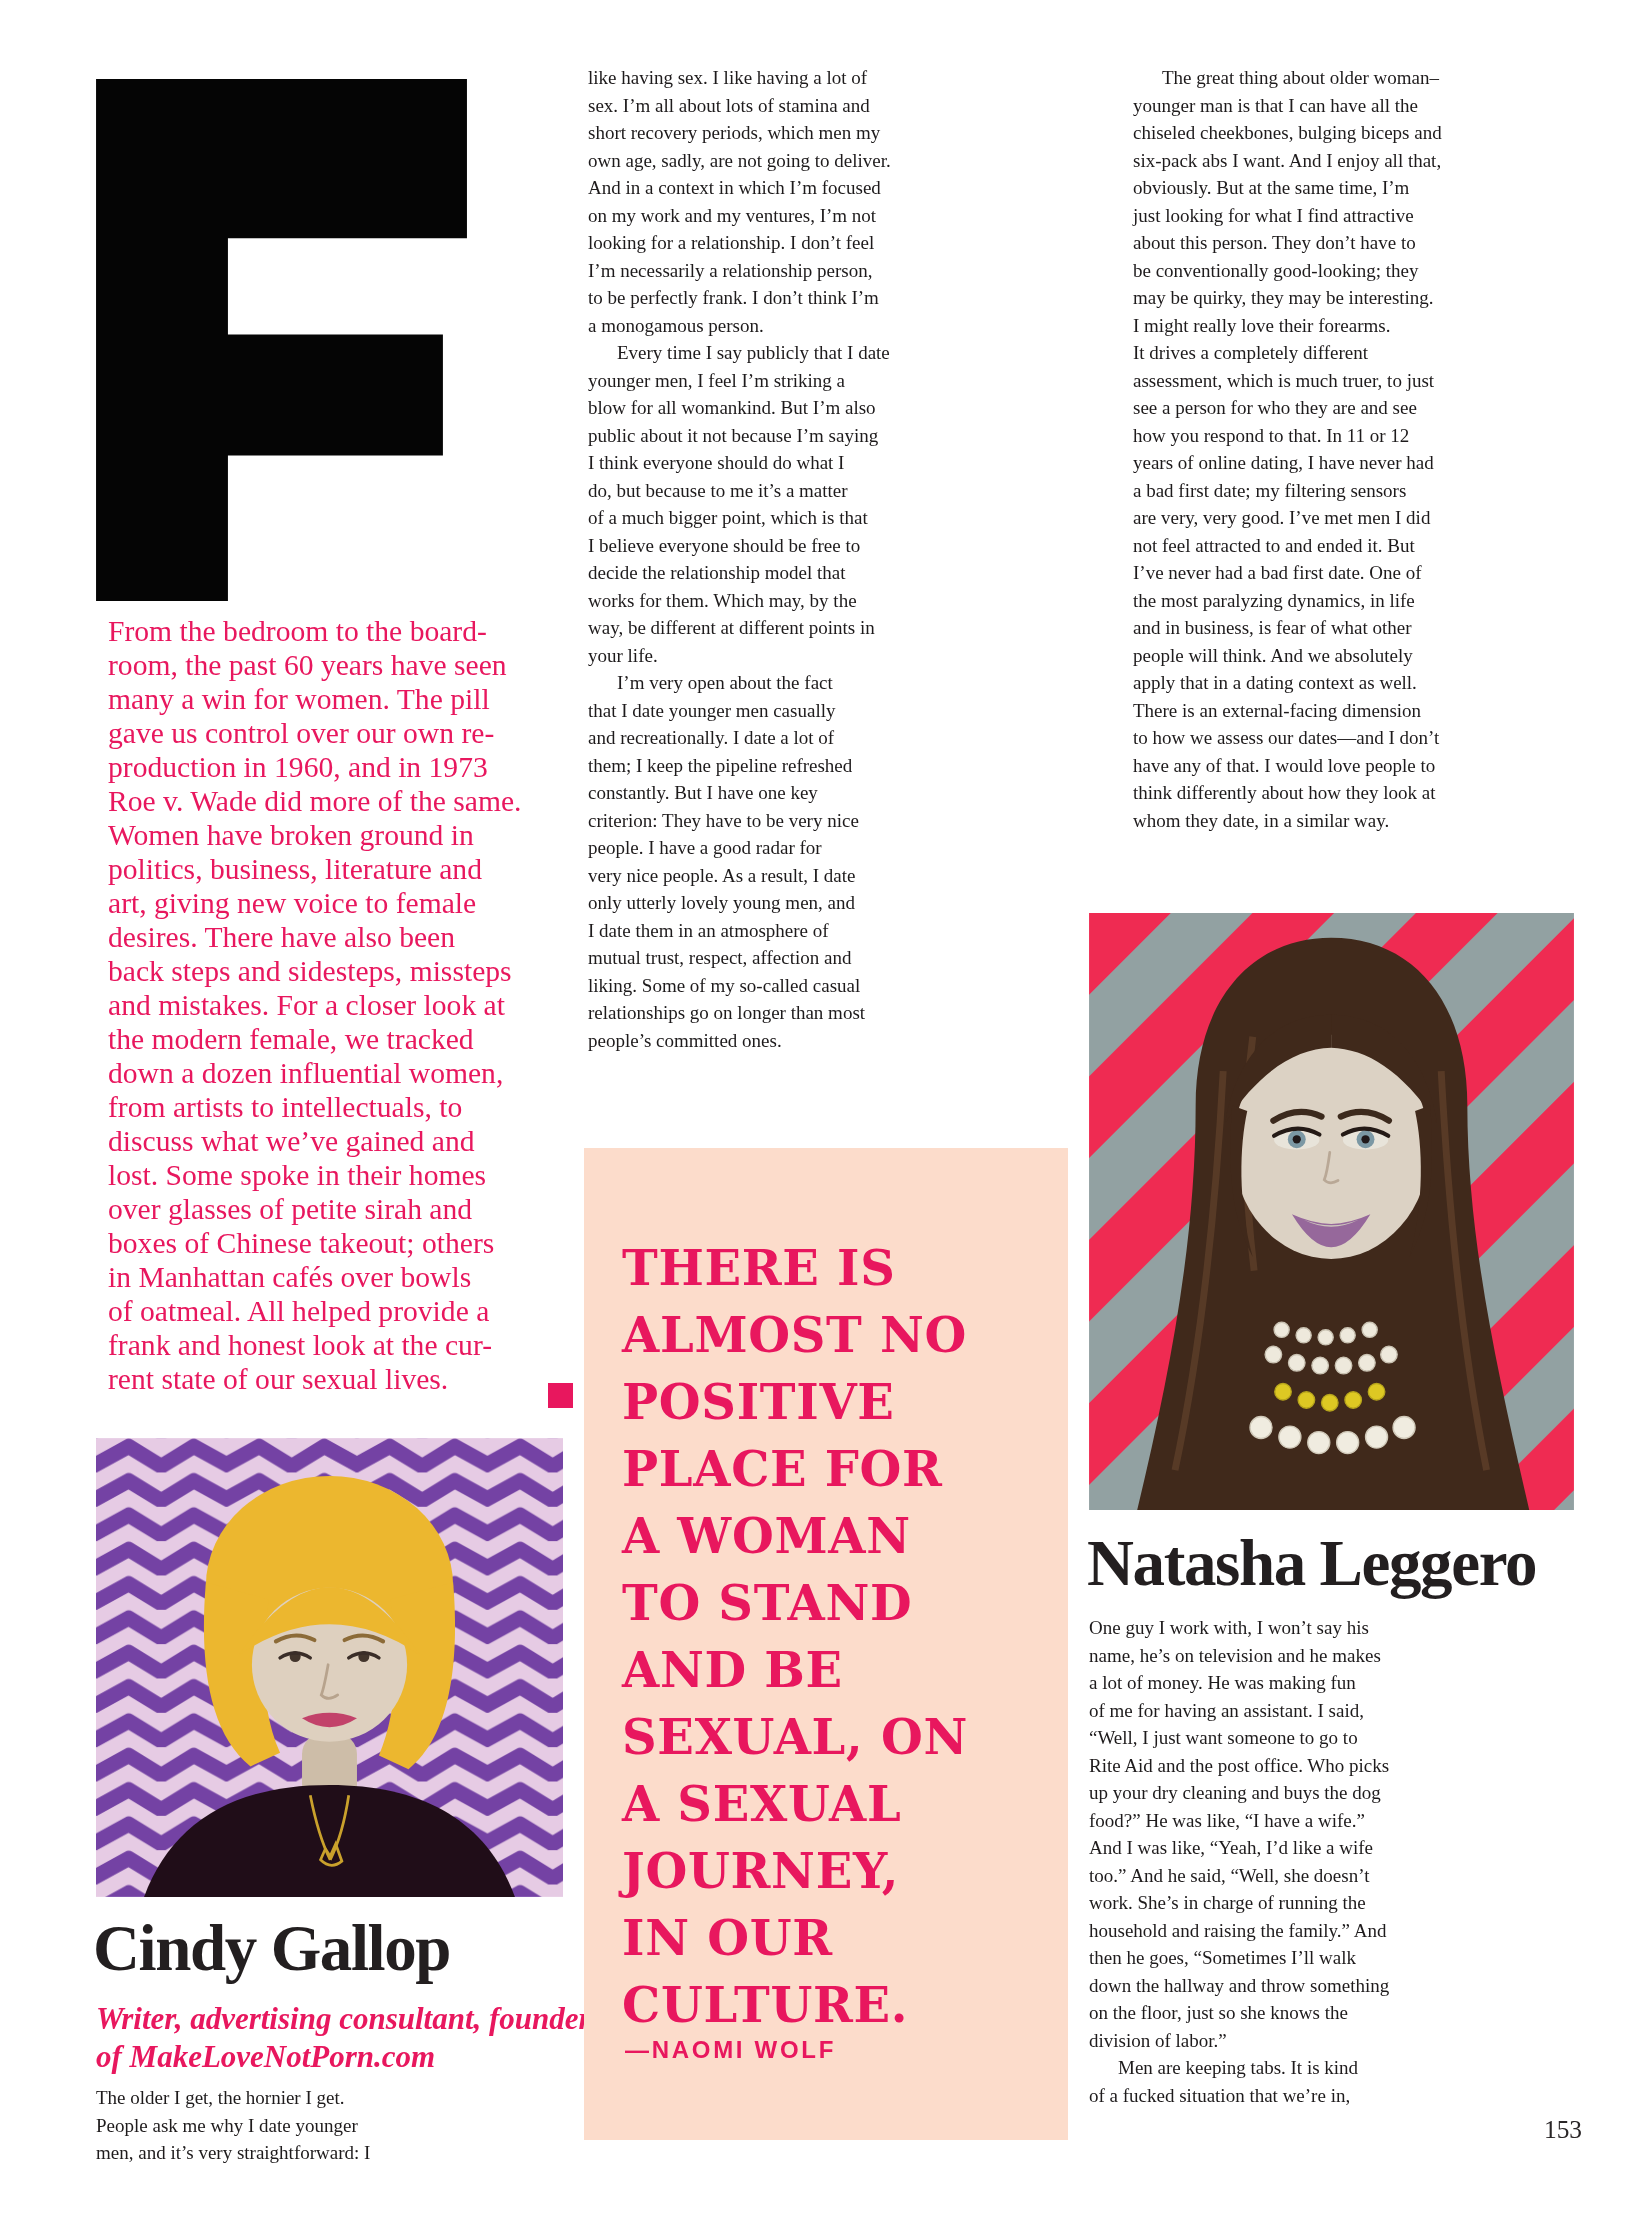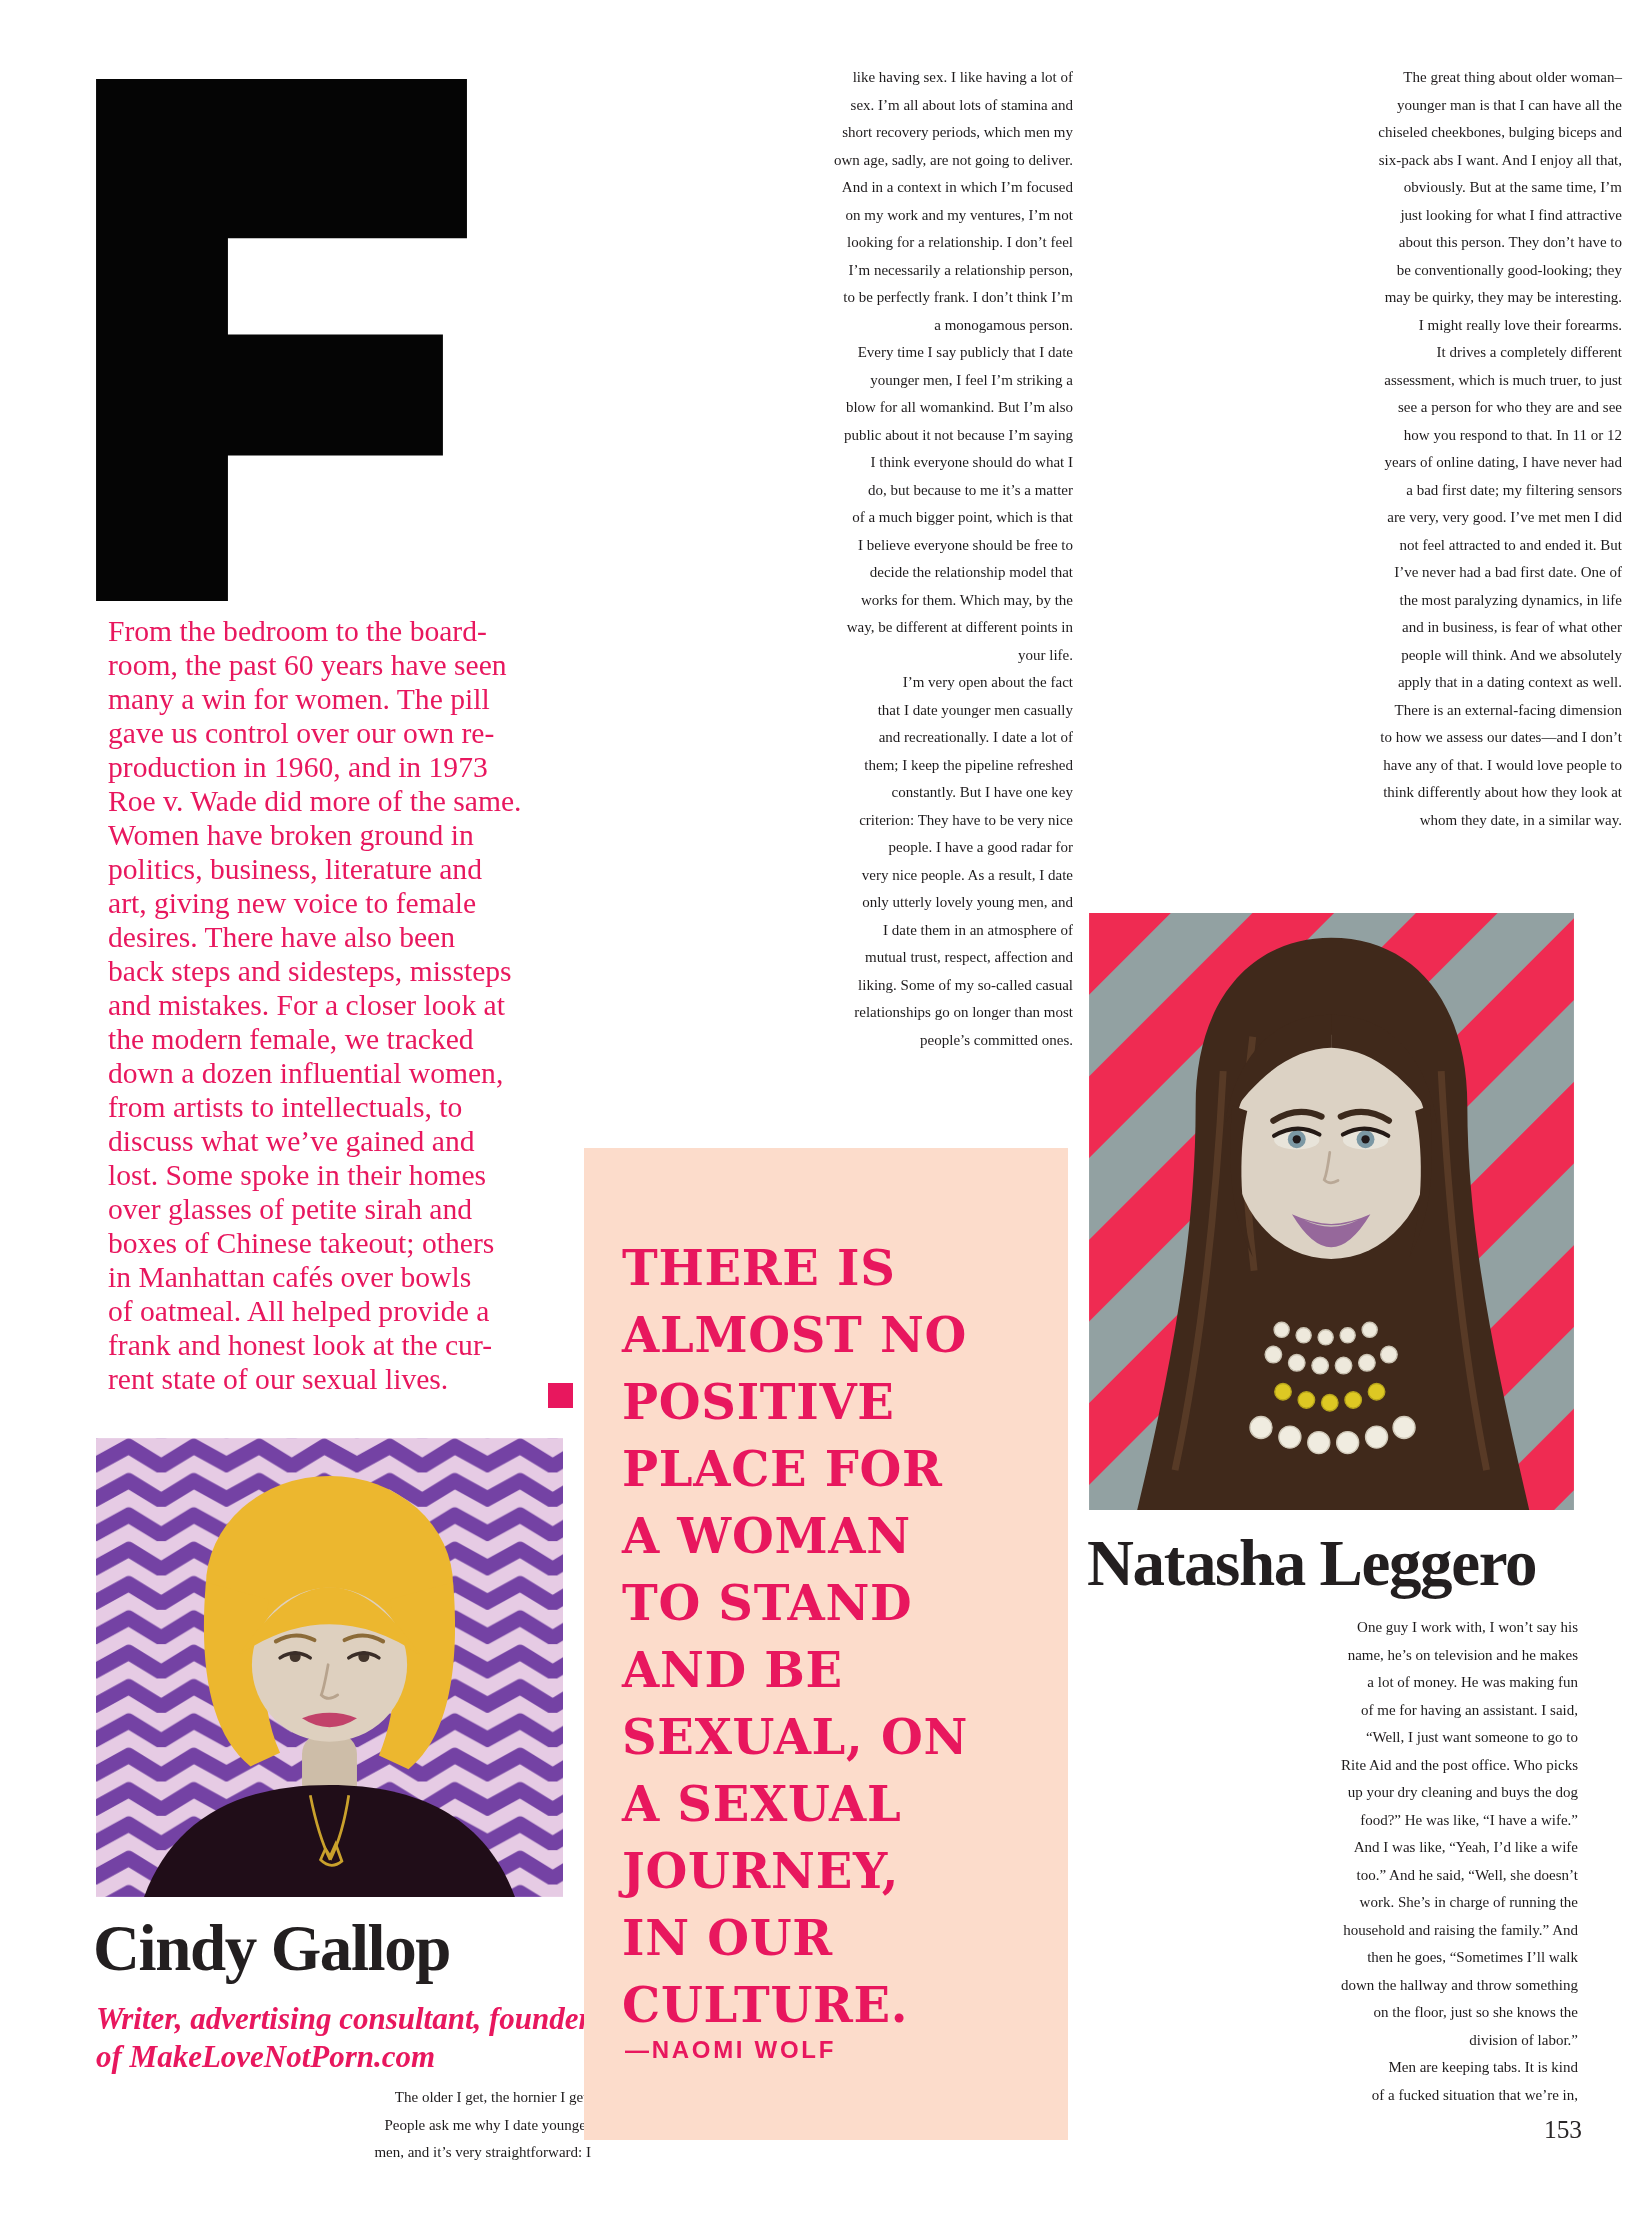--- a/index.html
+++ b/index.html
@@ -14,21 +14,21 @@
     --natasha_hair_brown:#40291b;
   }
   *{margin:0;padding:0;box-sizing:border-box;}
   html,body{background:#888;}
   #page{
     position:relative;width:1649px;height:2216px;
     background:#ffffff;overflow:hidden;
     font-family:"Liberation Serif",serif;color:var(--text_black);
   }
   .abs{position:absolute;}
-  .body-text{font-size:15px;line-height:27.5px;white-space:pre-line;color:var(--text_black);text-align:right;}
+  .body-text{font-size:19px;line-height:27.5px;white-space:pre-line;color:var(--text_black);}
   .indent{text-indent:29px;}
   .intro-text{
     font-size:29.6px;line-height:34px;color:var(--accent_pink);white-space:pre-line;margin-left:12px;
   }
   .intro-text .ital{}
   .end-mark{
     width:25.4px;height:25.4px;background:var(--accent_pink);
   }
   .name-title{
     font-size:65px;font-weight:bold;letter-spacing:-1.4px;color:#231f20;line-height:1;

